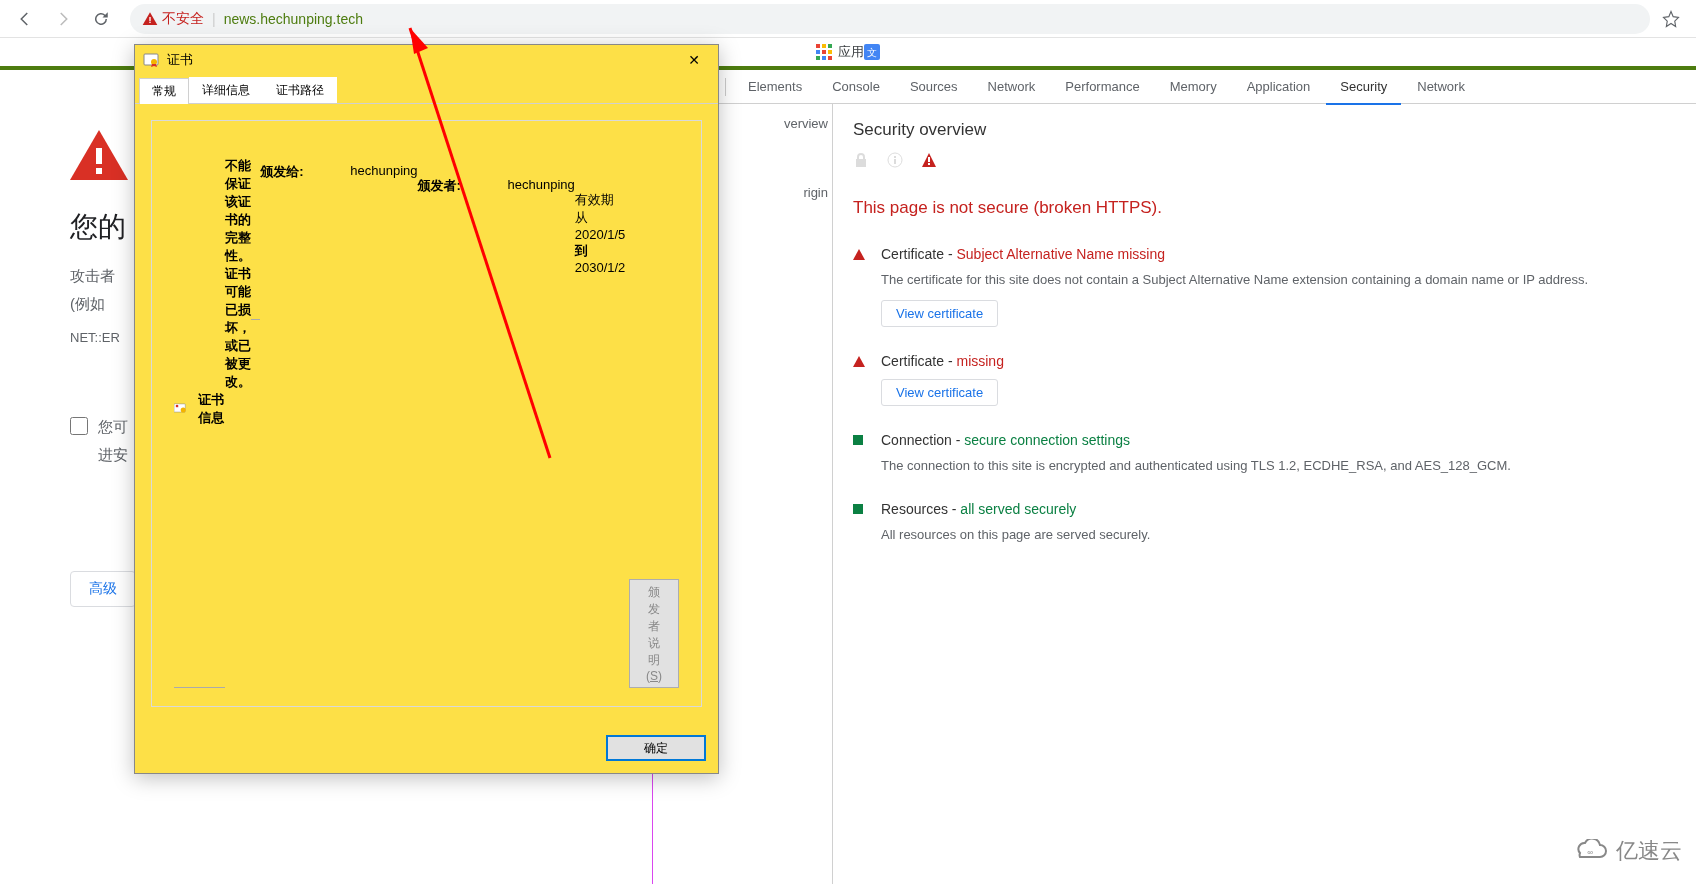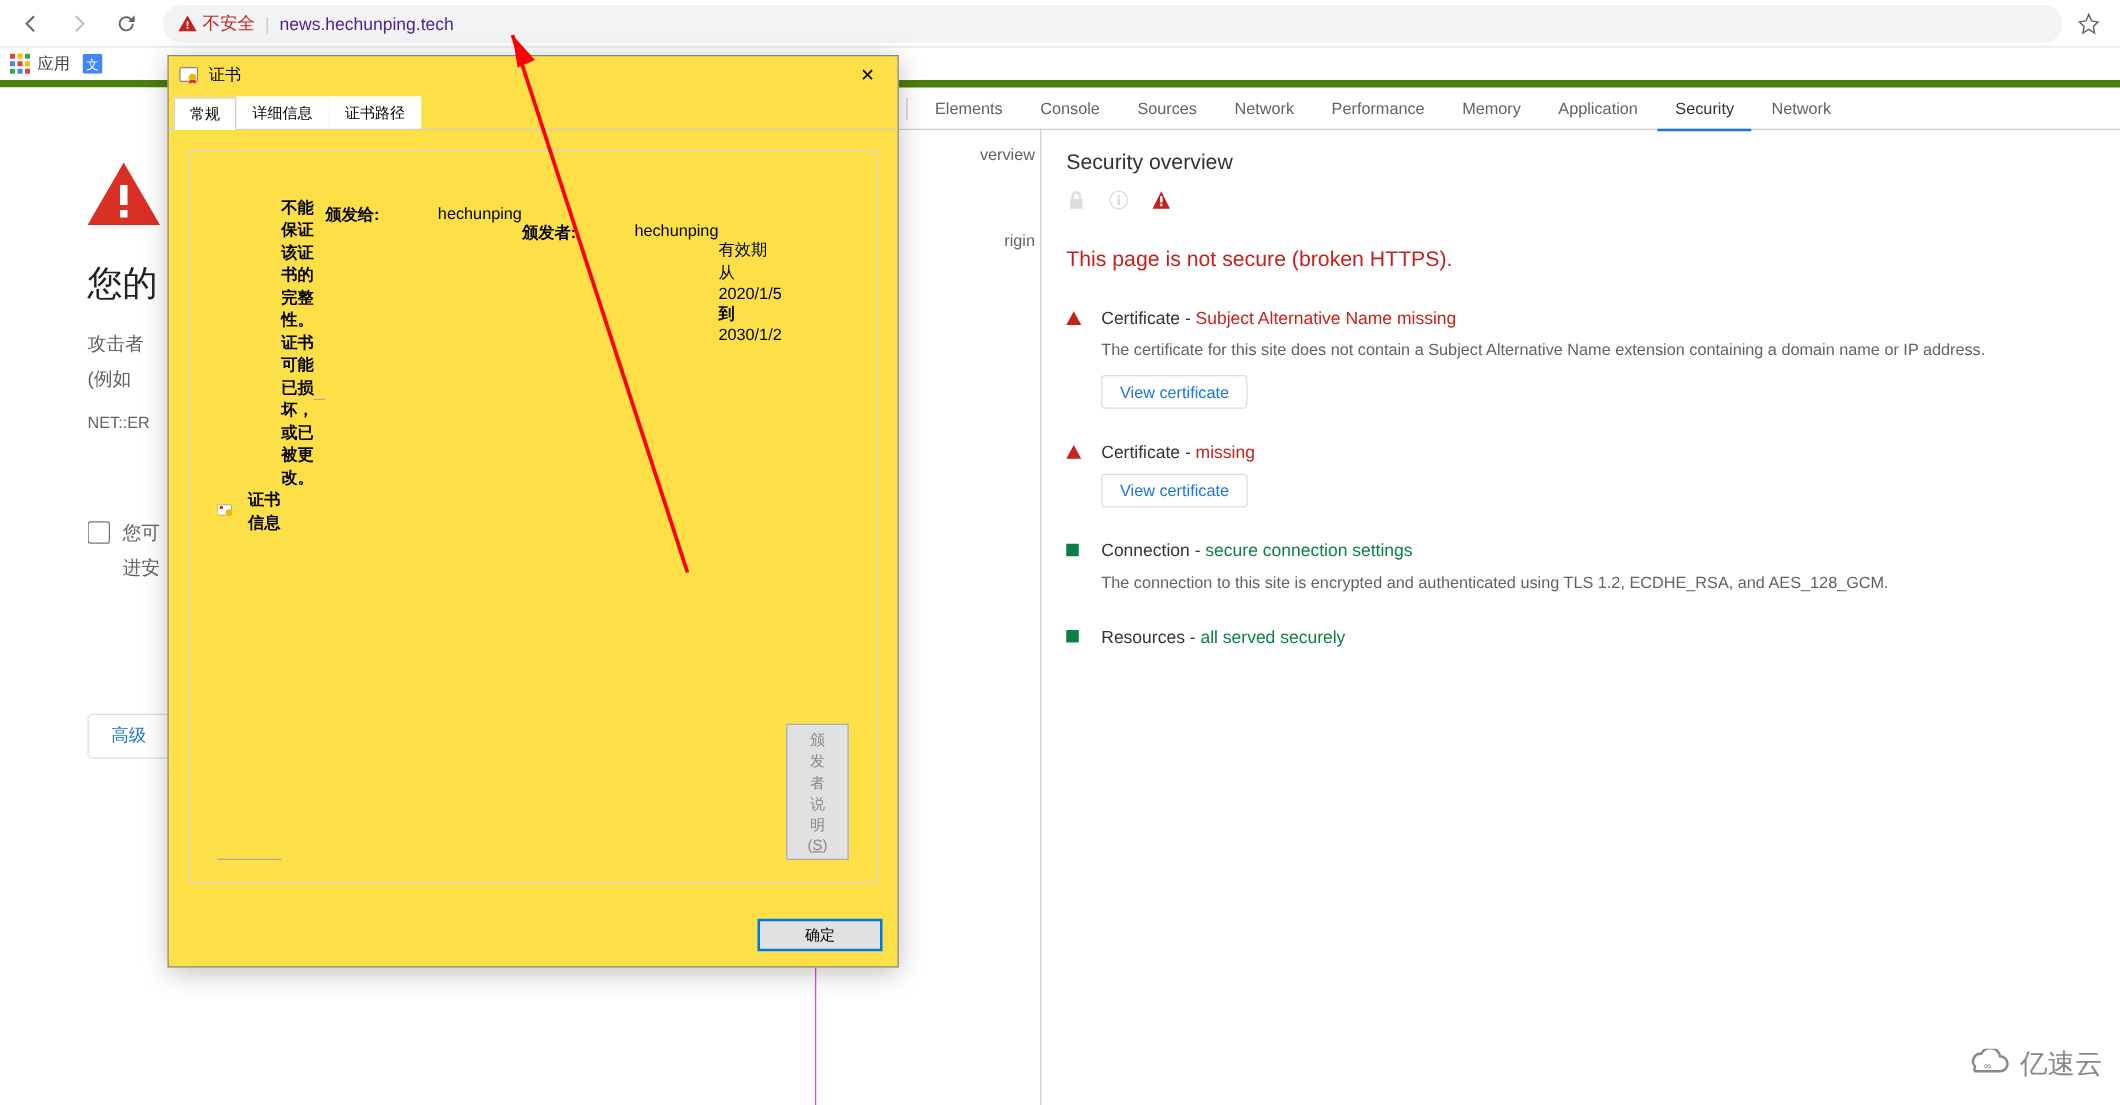--- a/index.html
+++ b/index.html
@@ -4,26 +4,26 @@
 <style>
 * { margin: 0; padding: 0; box-sizing: border-box; font-family: Arial, "Microsoft YaHei", sans-serif; }
 body { background: #fff; width: 1696px; height: 884px; overflow: hidden; position: relative; }
 
 
 .browser-toolbar { height: 38px; display: flex; align-items: center; padding: 0 8px; gap: 4px; border-bottom: 1px solid #e3e3e3; }
 .nav-btn { width: 34px; height: 30px; display: flex; align-items: center; justify-content: center; border-radius: 4px; }
 .nav-btn svg { width: 18px; height: 18px; }
 .address-bar { flex: 1; height: 30px; background: #f1f3f4; border-radius: 15px; display: flex; align-items: center; padding: 0 12px; gap: 8px; margin-left: 8px; font-size: 14px; }
 .address-warn { display: flex; align-items: center; gap: 4px; color: #c5221f; }
-.address-url { color: #4c1d95; }
+.address-url { color: #4d7c0f; }
 .address-sep { color: #ccc; }
 .star-btn { width: 34px; height: 30px; display: flex; align-items: center; justify-content: center; }
 
 
-.bookmark-bar { height: 32px; display: flex; align-items: center; padding: 0 8px; gap: 10px; border-bottom: 6px solid #4d7c0f; font-size: 13px; }
+.bookmark-bar { height: 32px; display: flex; align-items: center; padding: 0 8px; gap: 0; border-bottom: 4px solid #4d7c0f; font-size: 13px; justify-content: center; }
 .apps-btn { display: flex; align-items: center; gap: 6px; color: #3c4043; }
 .apps-icon { width:16px; height:16px; display:grid; grid-template-columns:repeat(3,4px); grid-template-rows:repeat(3,4px); gap:2px;}
 .apps-icon span:nth-child(1){background:#ea4335}.apps-icon span:nth-child(2){background:#fbbc04}.apps-icon span:nth-child(3){background:#34a853}.apps-icon span:nth-child(4){background:#4285f4}.apps-icon span:nth-child(5){background:#ea4335}.apps-icon span:nth-child(6){background:#fbbc04}.apps-icon span:nth-child(7){background:#34a853}.apps-icon span:nth-child(8){background:#4285f4}.apps-icon span:nth-child(9){background:#ea4335}
 .bm-item { width: 16px; height: 16px; }
 
 
 .content { display: flex; height: calc(100% - 70px); }
 .page-side { width: 652px; background: #fff; position: relative; padding: 60px 0 0 70px; }
 .devtools { flex: 1; border-left: 1px solid #d946ef; display: flex; flex-direction: column; }
 
@@ -252,20 +252,21 @@
                 <div class="sec-item-title"><span>Connection - </span><span class="green">secure connection settings</span></div>
                 <div class="sec-item-desc">The connection to this site is encrypted and authenticated using TLS 1.2, ECDHE_RSA, and AES_128_GCM.</div>
               </div>
             </div>
             <div class="sec-item">
               <div class="sec-bullet">
                 <div class="square-green"></div>
               </div>
               <div class="sec-item-body">
                 <div class="sec-item-title"><span>Resources - </span><span class="green">all served securely</span></div>
+                <div class="sec-item-desc">All resources on this page are served securely.</div>
               </div>
             </div>
           </div>
       </div>
     </div>
   </div>
 
 </div>
 
 <div class="cert-dialog">

